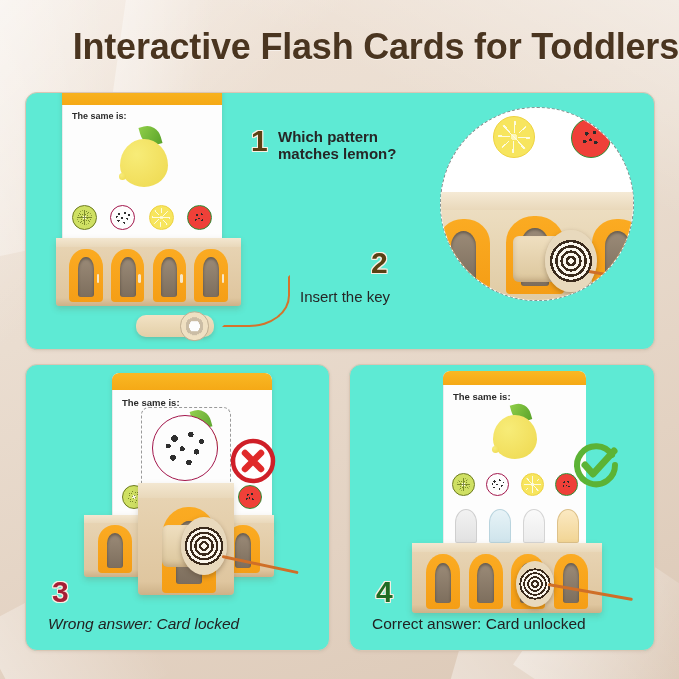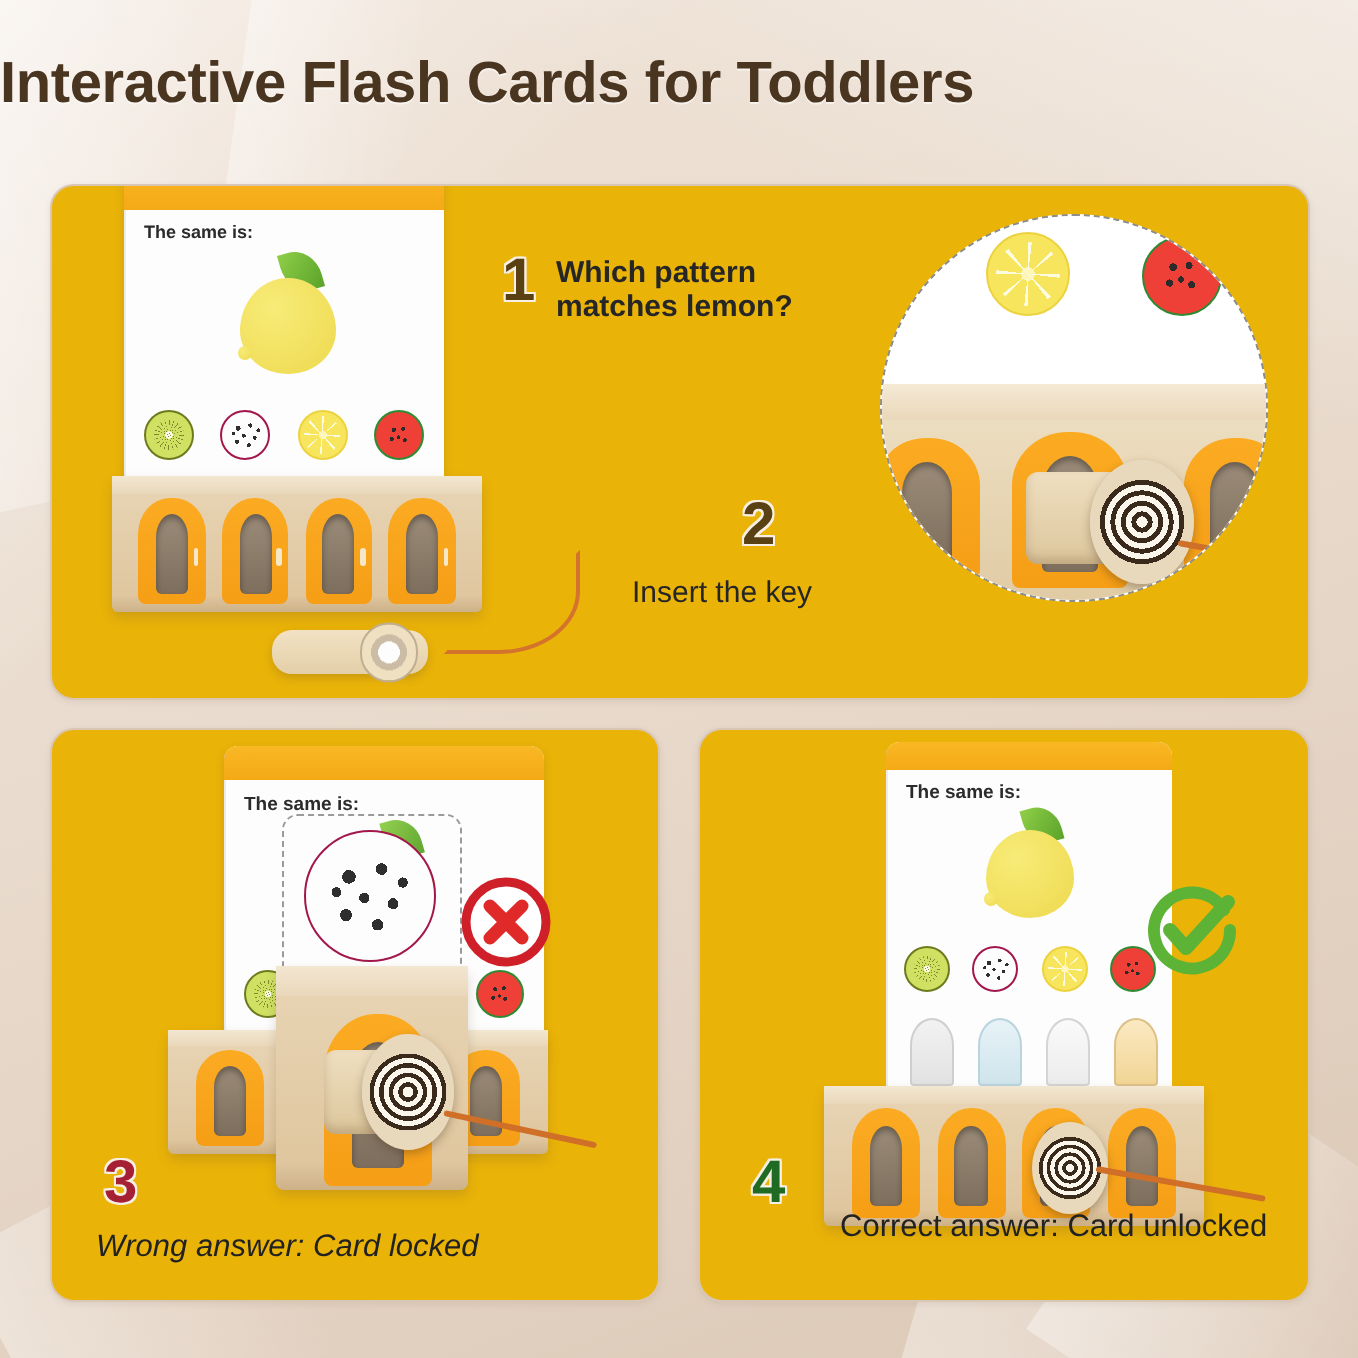--- a/index.html
+++ b/index.html
@@ -36,31 +36,31 @@
     position:absolute; background:linear-gradient(90deg, rgba(255,255,255,.38), rgba(255,255,255,0));
     pointer-events:none;
   }
   .streak.s1 { left: 545px; top: 560px; width: 150px; height: 160px; transform: rotate(34deg); }
   .streak.s2 { left: 0px; top: 585px; width: 150px; height: 130px; transform: rotate(-28deg); }
   .streak.s3 { left: 120px; top: -20px; width: 90px; height: 130px; transform: rotate(8deg); }
 
   
   #title {
     position: absolute; left: 0; right: 0; top: 26px;
-    text-align: left;
-    font-size: 29px; font-weight: bold;
+    text-align: right;
+    font-size: 36px; font-weight: bold;
     letter-spacing: -.2px;
     color: #4a3520;
     text-shadow: 0 1px 0 rgba(255,255,255,.55);
   }
 
   
   .panel {
     position: absolute;
-    background: #eab308;
+    background: #5eead4;
     border-radius: 12px;
     border: 1px solid #d9c6b4;
     box-shadow: 0 1px 3px rgba(120,95,70,.12);
     overflow: hidden;
   }
   #panel-top    { left: 25px;  top: 92px;  width: 630px; height: 258px; }
   #panel-wrong  { left: 25px;  top: 364px; width: 305px; height: 287px; }
   #panel-right  { left: 349px; top: 364px; width: 306px; height: 287px; }
 
   
@@ -351,21 +351,21 @@
   <div class="cord" style="left:196px; top:182px; width:68px; height:52px;"></div>
   <div class="key" style="left:110px; top:222px; width:78px; height:22px;">
     <div class="ring"></div>
   </div>
 
   <div class="step-num brown" style="left:225px; top:33px;">1</div>
   <div class="step-text" style="left:252px; top:35px; width:160px;font-weight:bold;">Which pattern
 matches lemon?</div>
 
   <div class="step-num brown" style="left:345px; top:155px;">2</div>
-  <div class="step-text" style="left:290px; top:195px; width:150px;">Insert the key</div>
+  <div class="step-text" style="left:274px; top:195px; width:150px;">Insert the key</div>
 </div>
 
 <div id="inset-circle">
   <div class="fruit lemonslice" style="position:absolute; left:52px; top:8px; width:42px; height:42px;"></div>
   <div class="fruit watermelon" style="position:absolute; left:130px; top:10px; width:40px; height:40px;"></div>
 
   <div class="inset-wood"></div>
   <div class="inset-top-band"></div>
 
   <div class="slot" style="position:absolute; left:-8px; top:58%; width:52px; height:70px;">
@@ -492,14 +492,14 @@
 
   <div class="disc" style="left:166px; top:196px; width:38px; height:46px;"></div>
   <div class="cord-straight" style="left:198px; top:218px; width:86px; transform:rotate(10deg);"></div>
 
   <svg class="badge-check" style="left:218px; top:72px;" width="56" height="56" viewBox="0 0 56 56">
     <path d="M44 18 A19 19 0 1 0 47 28" fill="none" stroke="#5cb335" stroke-width="6" stroke-linecap="round"></path>
     <path d="M17 28 L25 37 L46 14" fill="none" stroke="#5cb335" stroke-width="7" stroke-linecap="round" stroke-linejoin="round"></path>
   </svg>
 
   <div class="step-num green" style="left:26px; top:212px;">4</div>
-  <div class="caption" style="left:22px; top:240px;margin-left:48px;">Correct answer: Card unlocked</div>
+  <div class="caption" style="left:22px; top:250px;">Correct answer: Card unlocked</div>
 </div>
 
 </body></html>

